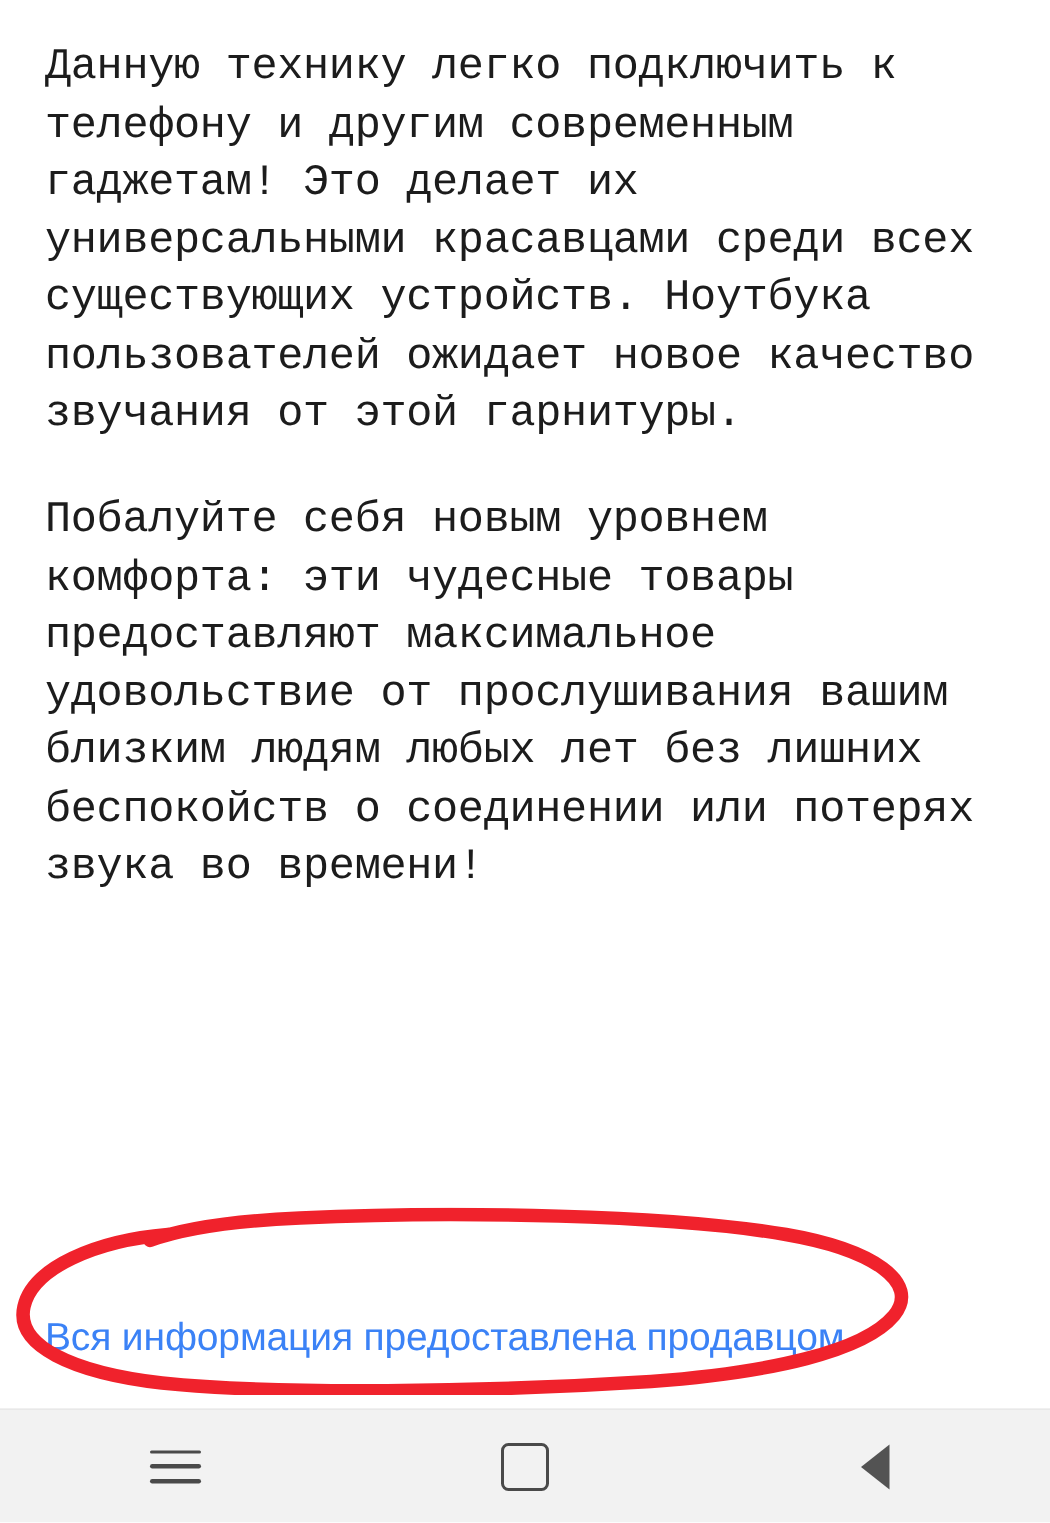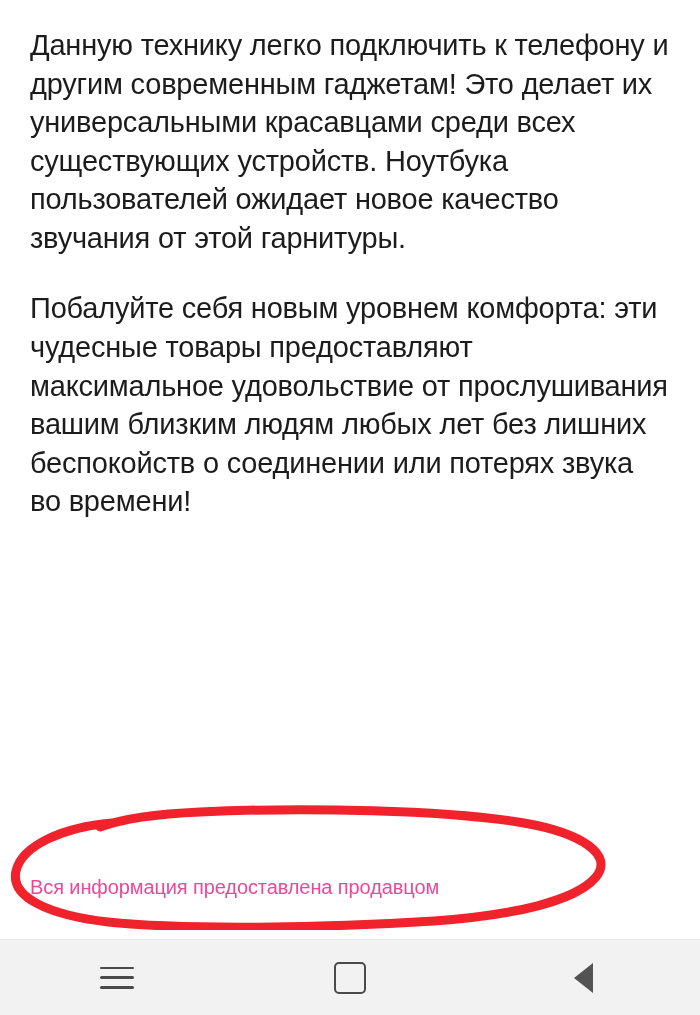--- a/index.html
+++ b/index.html
@@ -22,37 +22,38 @@
     box-sizing: border-box;
   }
   .content {
     position: absolute;
     left: 0;
     top: 0;
     width: 700px;
     height: 940px;
     padding: 26px 30px 0 30px;
     box-sizing: border-box;
+    font-family: Liberation Mono, monospace;
   }
   .paragraph {
     font-size: 29px;
     line-height: 1.33;
     color: #1c1c1c;
     margin: 0 0 32px 0;
     letter-spacing: -0.2px;
   }
   .paragraph:last-of-type {
     margin-bottom: 12px;
   }
   .disclaimer {
     position: absolute;
     left: 30px;
     top: 876px;
-    font-size: 20px;
-    color: #ec4899;
+    font-size: 26px;
+    color: #3b82f6;
     letter-spacing: -0.1px;
   }
   
   .annotation {
     position: absolute;
     left: 4px;
     top: 805px;
     width: 618px;
     height: 125px;
     pointer-events: none;

